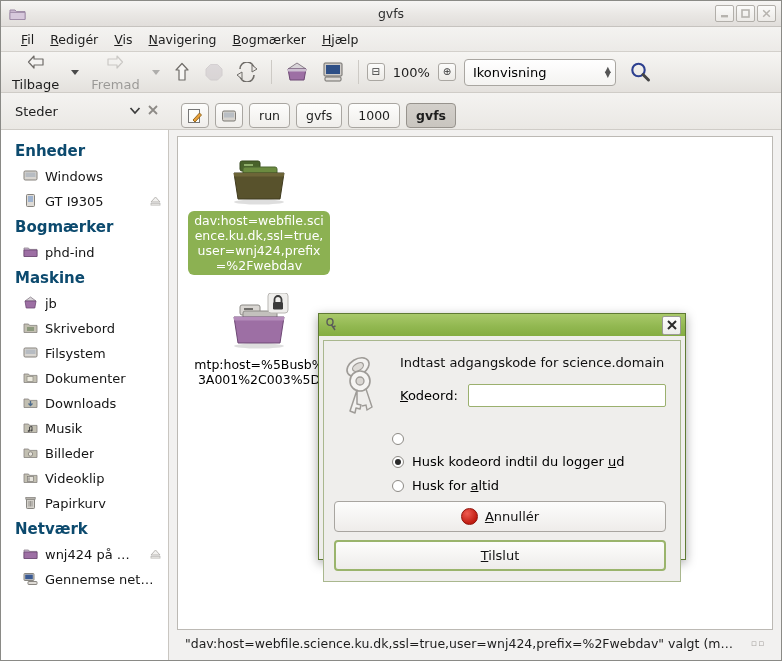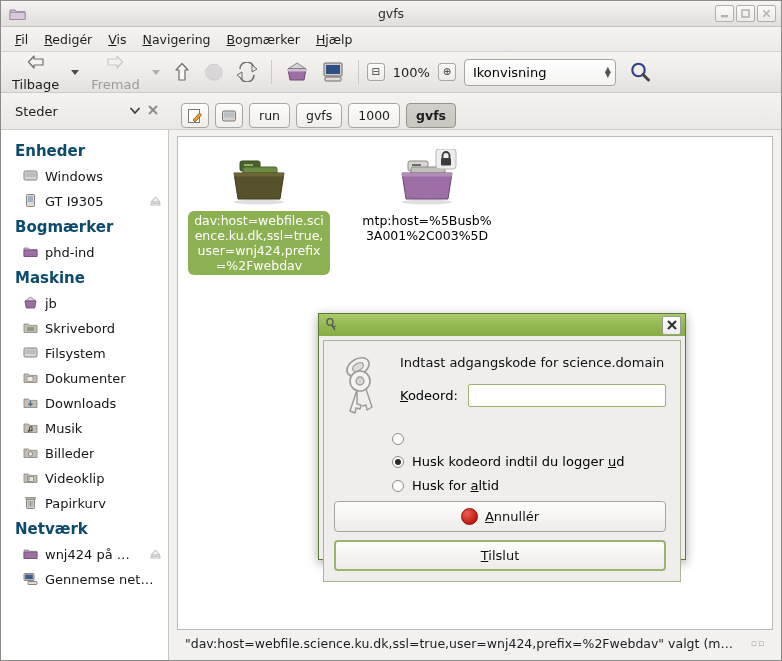--- a/index.html
+++ b/index.html
@@ -34,21 +34,21 @@
     width:17px;height:15px;border:1px solid #b2afaa;border-radius:2px;
     background:linear-gradient(to bottom,#fbfbfa,#eceae7);
     display:flex;align-items:center;justify-content:center;
   }
 
   
   .menubar{
     height:24px;min-height:24px;display:flex;align-items:center;
     background:linear-gradient(to bottom,#f4f3f1,#eceae7);
     border-bottom:1px solid #d3d0cb;
-    padding-left:6px;
+    padding-left:12px;
   }
   .menu-item{
     padding:3px 8px;font-size:12.5px;color:#1d1d1d;border-radius:2px;
   }
   .menu-item u{text-decoration:underline;}
 
   
   .toolbar{
     height:40px;min-height:40px;display:flex;align-items:center;
     background:linear-gradient(to bottom,#f6f5f3 0%,#eceae7 60%,#e4e1dd 100%);
@@ -119,21 +119,21 @@
   .eject{margin-left:auto;opacity:.55;}
 
   .content{
     flex:1;display:flex;flex-direction:column;min-width:0;
     background:#f2f1f0;padding:6px 8px 4px 8px;box-sizing:border-box;
   }
   .iconview{
     flex:1;background:#ffffff;border:1px solid #bcb9b4;
     position:relative;overflow:hidden;
   }
-  .icons-wrap{display:flex;gap:26px;padding:12px 10px;}
+  .icons-wrap{display:flex;gap:18px;padding:12px 10px;flex-direction:column;}
   .fileitem{width:142px;display:flex;flex-direction:column;align-items:center;}
   .fileicon{height:58px;display:flex;align-items:flex-end;justify-content:center;position:relative;width:100%;}
   .filelabel{
     margin-top:4px;font-size:12.5px;line-height:15px;text-align:center;
     word-break:break-all;padding:2px 4px;border-radius:6px;
   }
   .filelabel.selected{background:#8cb152;color:#ffffff;}
 
   .statusbar{
     height:26px;min-height:26px;display:flex;align-items:center;

